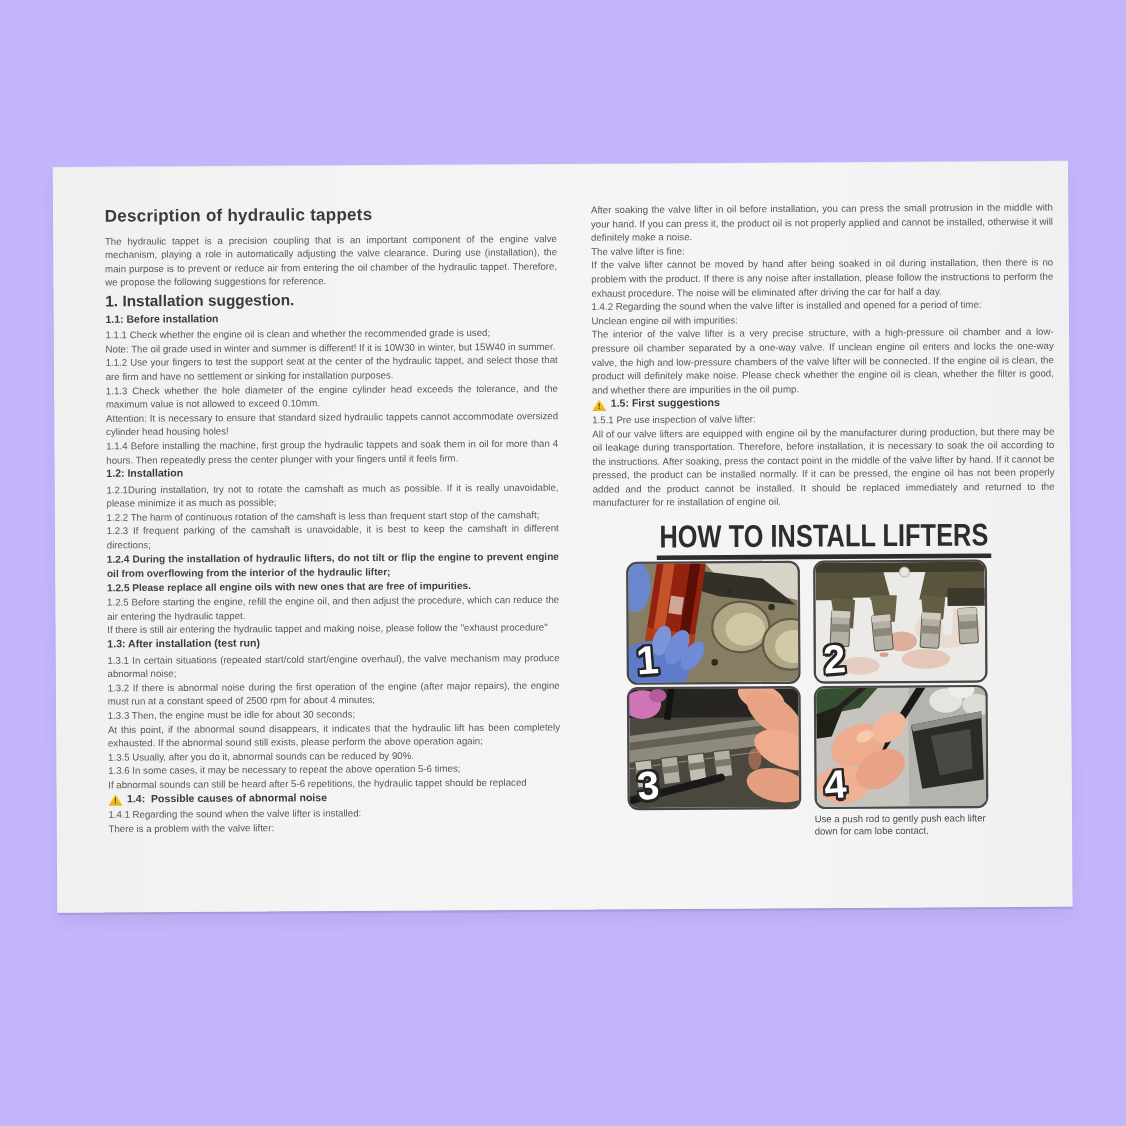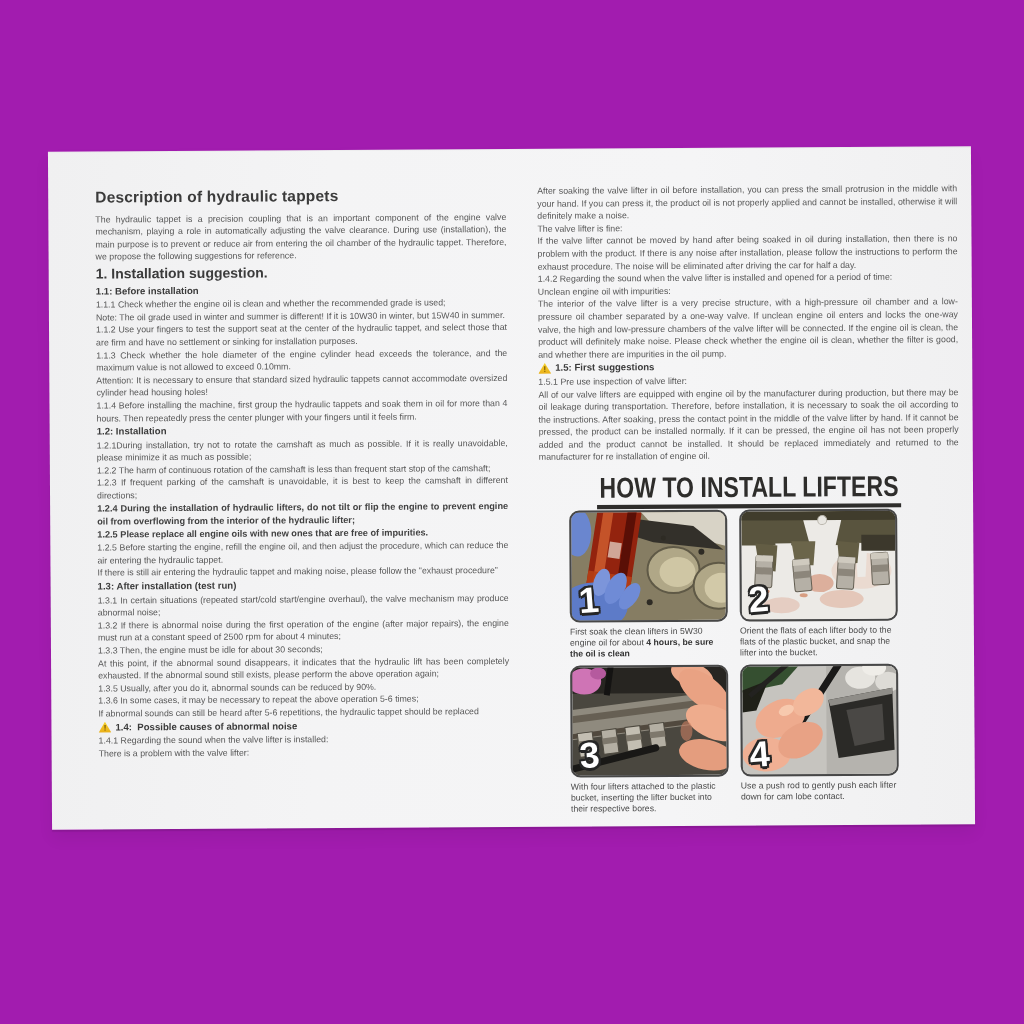--- a/index.html
+++ b/index.html
@@ -1,21 +1,21 @@
 <!DOCTYPE html>
 <html><head>
 <meta charset="utf-8">
 <style>
   html,body{margin:0;padding:0;}
   body{
     width:1024px;height:1024px;overflow:hidden;
     background:#ffffff;
     font-family:"Liberation Sans", sans-serif;
   }
-  .stage{position:relative;width:1024px;height:1024px;background:#a21caf;}
+  .stage{position:relative;width:1024px;height:1024px;background:#c4b5fd;}
   .paper{
     position:absolute;left:50px;top:149px;width:923px;height:678px;
     background:linear-gradient(92deg,#f0f0f1 0%,#f4f4f5 30%,#f5f5f6 68%,#f0f0f1 100%);
     transform:rotate(-0.35deg);
     box-shadow:0 2px 1px rgba(0,0,0,0.10),0 9px 16px rgba(0,0,0,0.06), inset 0 1px 0 rgba(0,0,0,0.03);
   }
   .col{position:absolute;color:#575757;font-size:8.8px;line-height:12.6px;text-align:justify;}
   .col-left{left:47px;top:40px;width:411px;}
   .col-right{left:489px;top:36px;width:420px;}
   .col p{margin:0;}
@@ -146,21 +146,20 @@
                 <rect x="37" y="30" width="12" height="16" fill="#e9ded2" opacity="0.7"></rect>
                 <rect x="20" y="62" width="44" height="22" fill="#b63f15" opacity="0.9"></rect>
               </g>
               <ellipse cx="22" cy="94" rx="34" ry="24" fill="#5d7bc8"></ellipse>
               <ellipse cx="30" cy="70" rx="8" ry="14" fill="#7c95da" transform="rotate(18 30 70)"></ellipse>
               <ellipse cx="44" cy="76" rx="9" ry="17" fill="#6f8bd6" transform="rotate(28 44 76)"></ellipse>
               <ellipse cx="58" cy="84" rx="8" ry="15" fill="#6f8bd6" transform="rotate(35 58 84)"></ellipse>
             </svg>
             <span class="num">1</span>
           </div>
-          <figcaption class="cap"><span>First soak the clean lifters in 5W30 engine oil for about </span><b>4 hours, be sure the oil is clean</b></figcaption>
         </figure>
 
         <figure class="fig">
           <div class="photo">
             <svg viewBox="0 0 154 108">
               <rect width="154" height="108" fill="#eceae6"></rect>
               <ellipse cx="120" cy="60" rx="30" ry="18" fill="#e7c9b9" opacity="0.5"></ellipse>
               <ellipse cx="78" cy="72" rx="14" ry="9" fill="#cf7d5e" opacity="0.55"></ellipse>
               <ellipse cx="100" cy="88" rx="22" ry="9" fill="#dba38b" opacity="0.5"></ellipse>
               <ellipse cx="40" cy="94" rx="18" ry="8" fill="#dba38b" opacity="0.4"></ellipse>
@@ -192,21 +191,20 @@
               <g transform="rotate(-3 138 56)">
                 <rect x="130" y="42" width="17" height="32" rx="2" fill="#b5b0a6" stroke="#635e52"></rect>
                 <rect x="130" y="42" width="17" height="6" fill="#cfcabf"></rect>
                 <rect x="130" y="54" width="17" height="7" fill="#8c867b"></rect>
               </g>
               <ellipse cx="24" cy="80" rx="4" ry="2" fill="#c96a3f" opacity="0.7"></ellipse>
               <ellipse cx="62" cy="84" rx="4" ry="2" fill="#c96a3f" opacity="0.6"></ellipse>
             </svg>
             <span class="num">2</span>
           </div>
-          <figcaption class="cap">Orient the flats of each lifter body to the flats of the plastic bucket, and snap the lifter into the bucket.</figcaption>
         </figure>
 
         <figure class="fig">
           <div class="photo">
             <svg viewBox="0 0 154 108">
               <rect width="154" height="108" fill="#4a473f"></rect>
               <rect width="154" height="26" fill="#272521"></rect>
               <ellipse cx="12" cy="14" rx="17" ry="13" fill="#cf74b5"></ellipse>
               <ellipse cx="26" cy="6" rx="8" ry="6" fill="#b55a9e"></ellipse>
               <ellipse cx="120" cy="8" rx="22" ry="12" fill="#eba88a" transform="rotate(20 120 8)"></ellipse>
@@ -225,21 +223,20 @@
               </g>
               <rect x="-4" y="88" width="92" height="7" rx="3" fill="#191816" transform="rotate(-14 40 92)"></rect>
               <rect x="34" y="-6" width="6" height="34" fill="#141312" transform="rotate(8 37 10)"></rect>
               <ellipse cx="132" cy="24" rx="30" ry="15" fill="#e9a283" transform="rotate(38 132 24)"></ellipse>
               <ellipse cx="142" cy="56" rx="30" ry="16" fill="#eeac8d" transform="rotate(22 142 56)"></ellipse>
               <ellipse cx="134" cy="88" rx="28" ry="15" fill="#e49d7e" transform="rotate(12 134 88)"></ellipse>
               <ellipse cx="114" cy="64" rx="6" ry="10" fill="#c97f63" opacity="0.6"></ellipse>
             </svg>
             <span class="num">3</span>
           </div>
-          <figcaption class="cap">With four lifters attached to the plastic bucket, inserting the lifter bucket into their respective bores.</figcaption>
         </figure>
 
         <figure class="fig">
           <div class="photo">
             <svg viewBox="0 0 154 108">
               <rect width="154" height="108" fill="#c6c4bf"></rect>
               <rect x="84" width="70" height="108" fill="#b5b3ae"></rect>
               <ellipse cx="118" cy="12" rx="15" ry="11" fill="#e6e4df"></ellipse>
               <ellipse cx="146" cy="16" rx="13" ry="10" fill="#dddbd6"></ellipse>
               <ellipse cx="132" cy="2" rx="12" ry="8" fill="#efede8"></ellipse>

